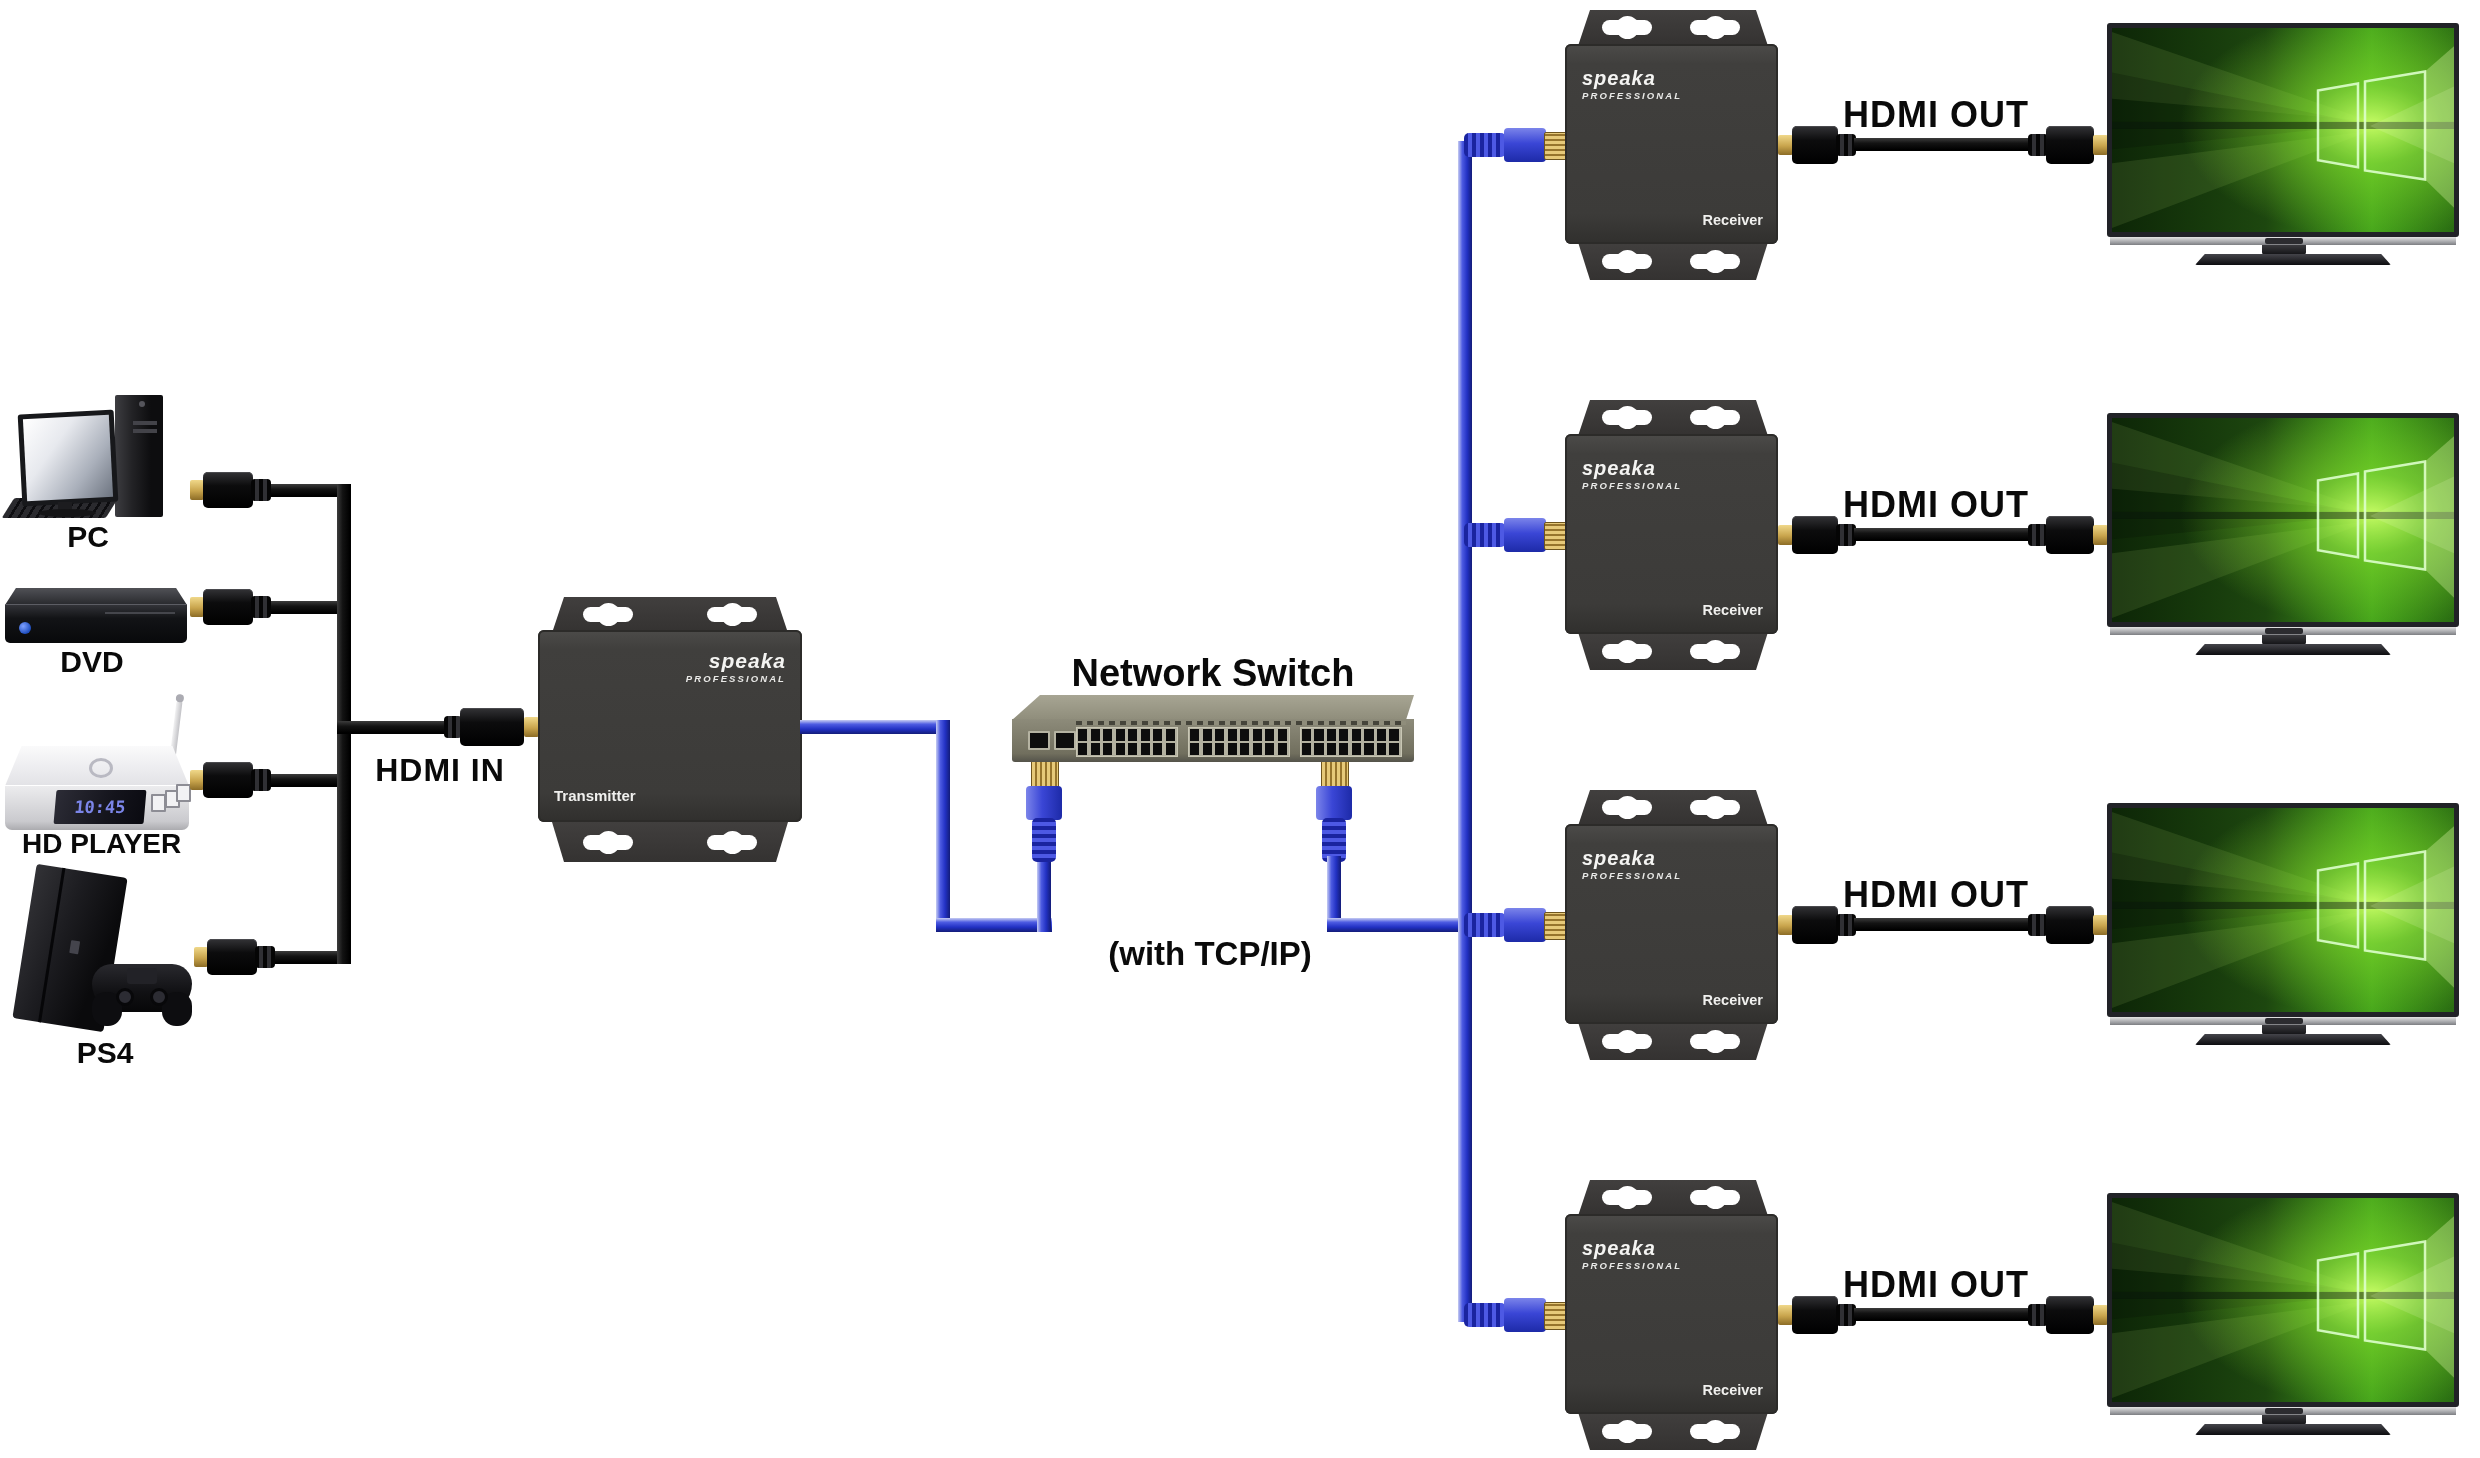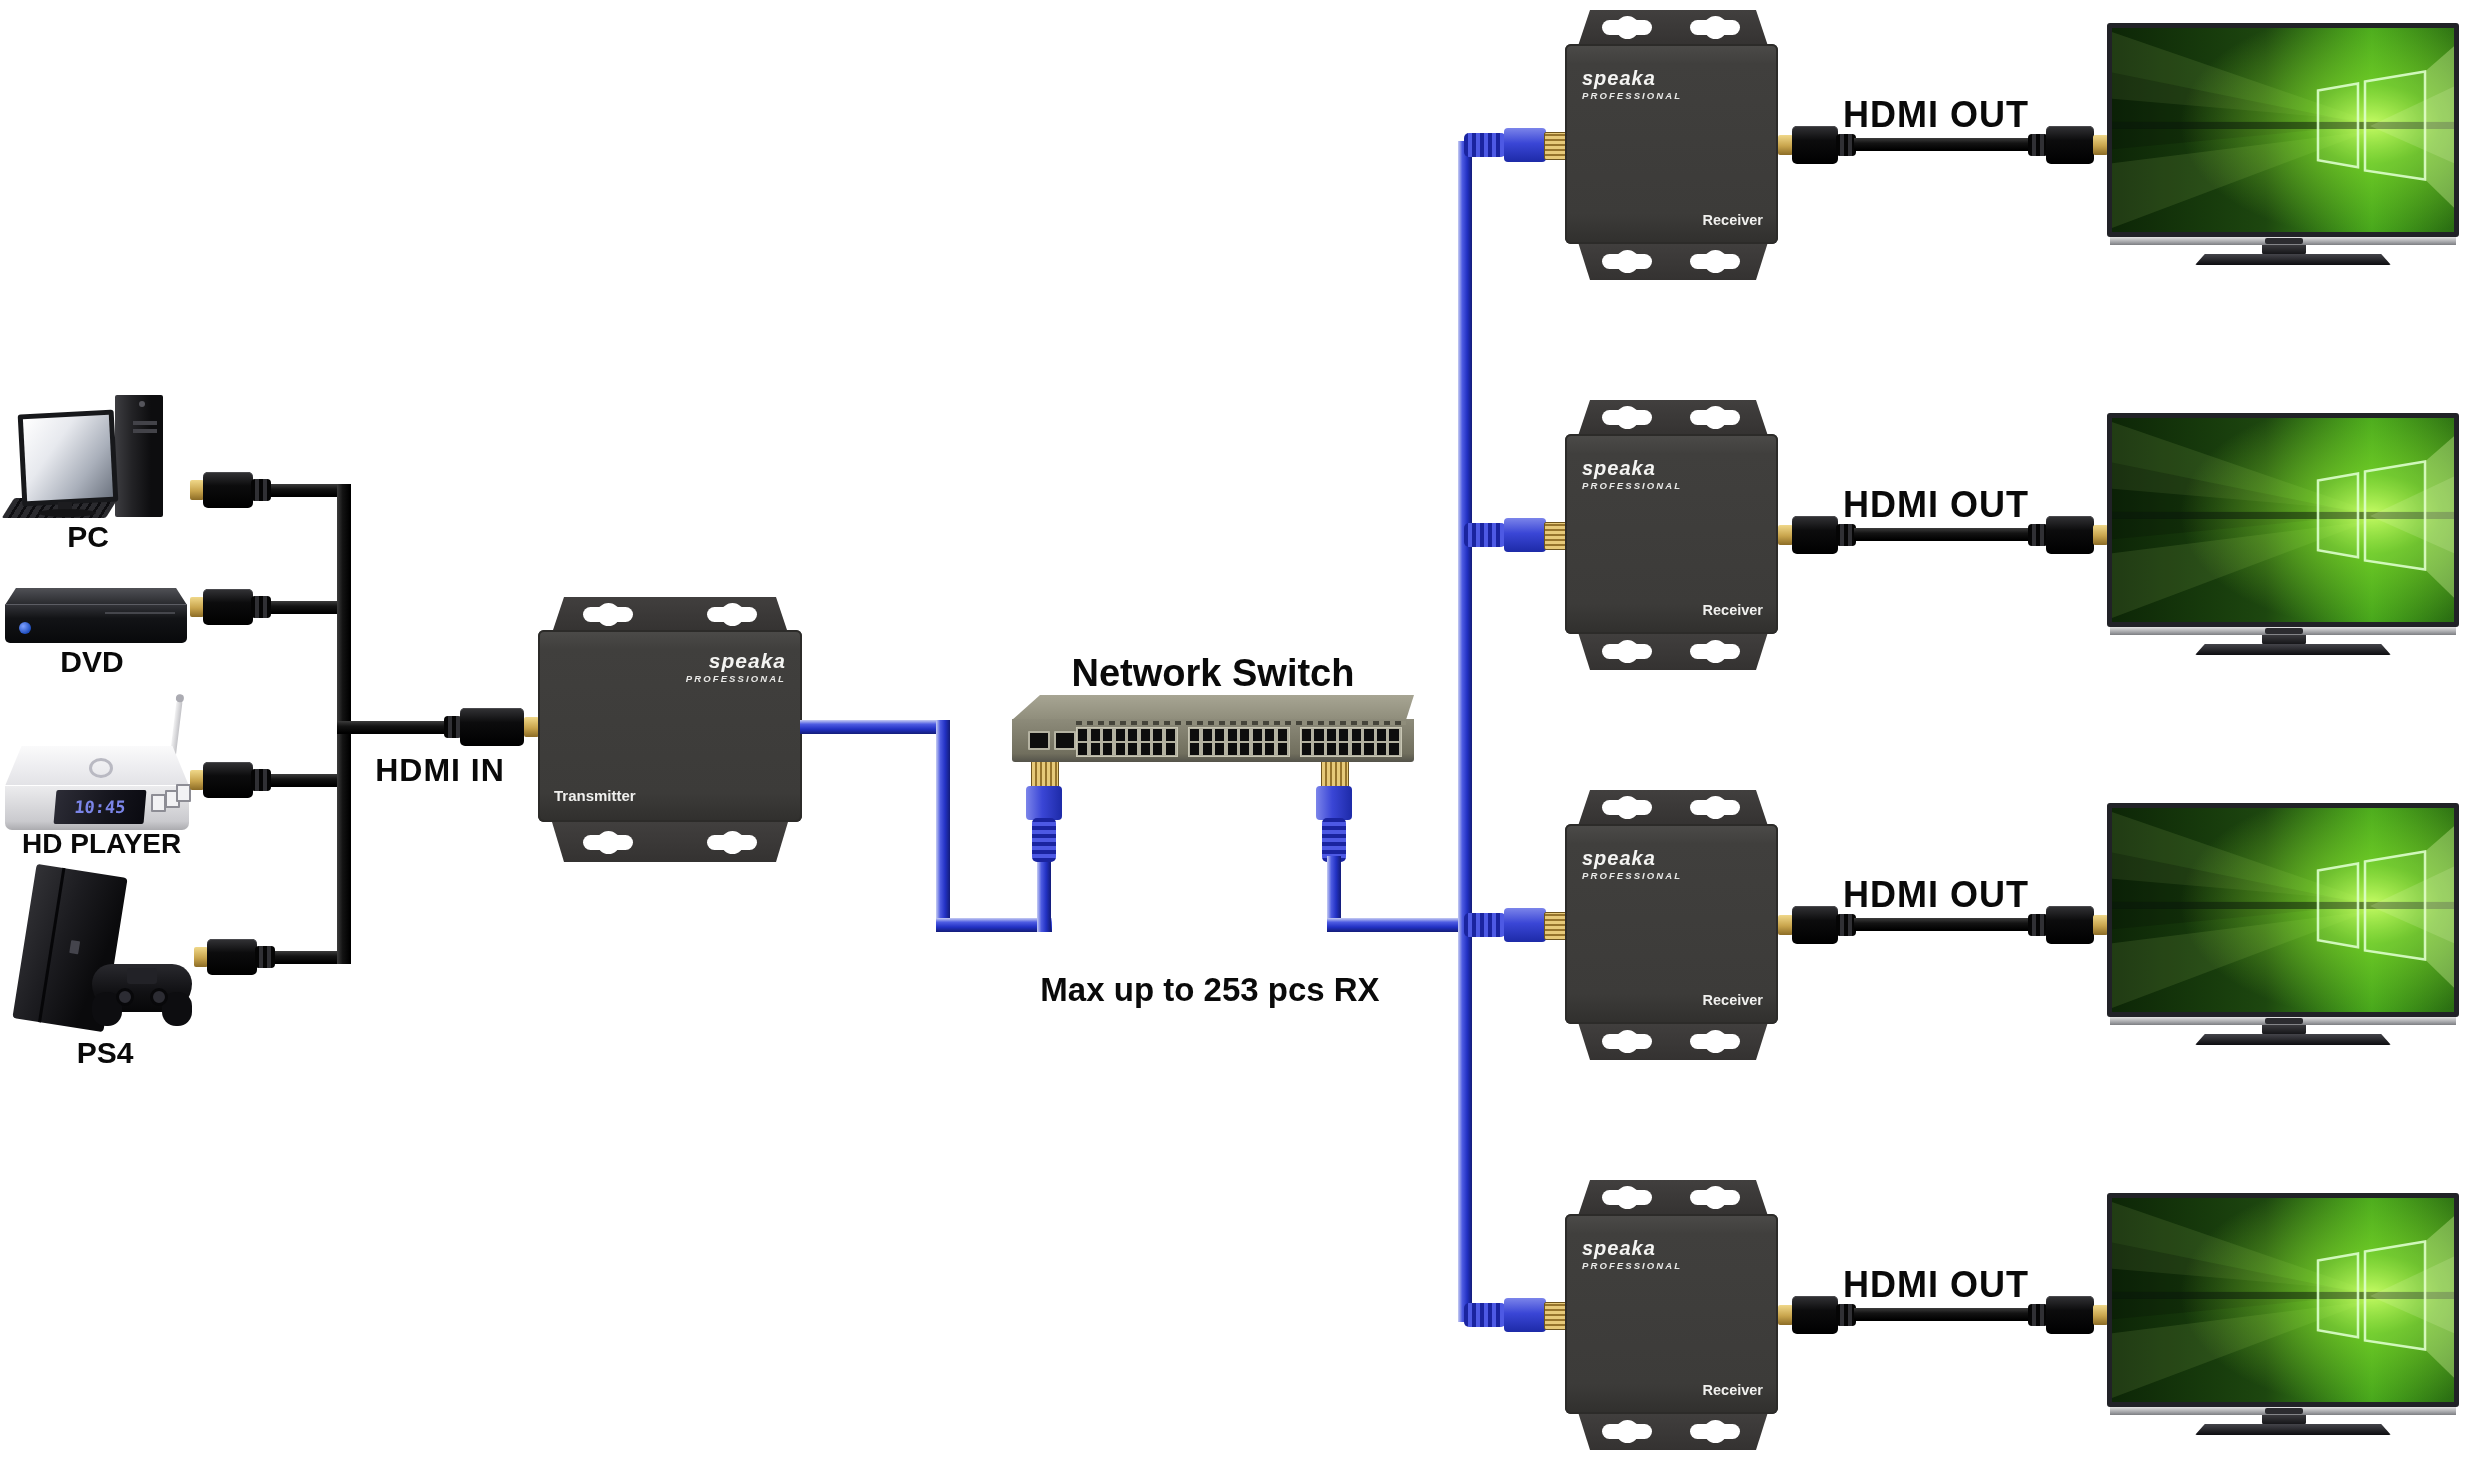--- a/index.html
+++ b/index.html
@@ -285,21 +285,21 @@
     <div class="bank" style="left:1188px;top:727px;">
         <div class="prow"></div>
         <div class="prow"></div>
       </div>
     <div class="bank" style="left:1300px;top:727px;">
         <div class="prow"></div>
         <div class="prow"></div>
       </div>
   </div>
   <div class="lbl switch-lbl" style="left:1012px;top:652px;width:402px;">Network Switch</div>
-  <div class="lbl note-lbl" style="left:1000px;top:972px;width:420px;">Max up to 253 pcs RX</div>
+  <div class="lbl note-lbl" style="left:1000px;top:936px;width:420px;">(with TCP/IP)</div>
 
   <div class="row" style="top:10px;">
     <div class="rj-boot-h abs" style="left:24px;top:123px;width:42px;height:24px;"></div>
     <div class="rj-body abs" style="left:64px;top:118px;width:42px;height:34px;"></div>
     <div class="rj-tip-h abs" style="left:104px;top:122px;width:22px;height:26px;"></div>
     <div class="flange flange-t" style="left:138px;top:0;width:190px;height:36px;">
       <div class="slot" style="left:24px;top:10px;"></div>
       <div class="slot" style="left:112px;top:10px;"></div>
     </div>
     <div class="flange flange-b" style="left:138px;top:232px;width:190px;height:38px;">

